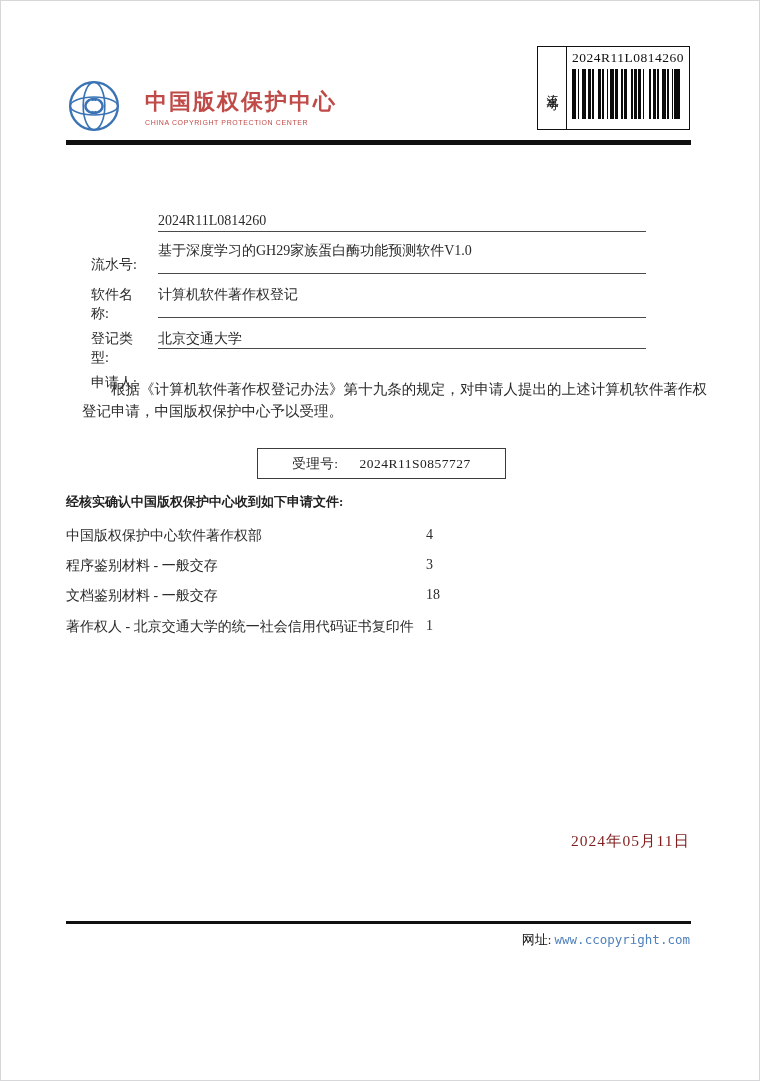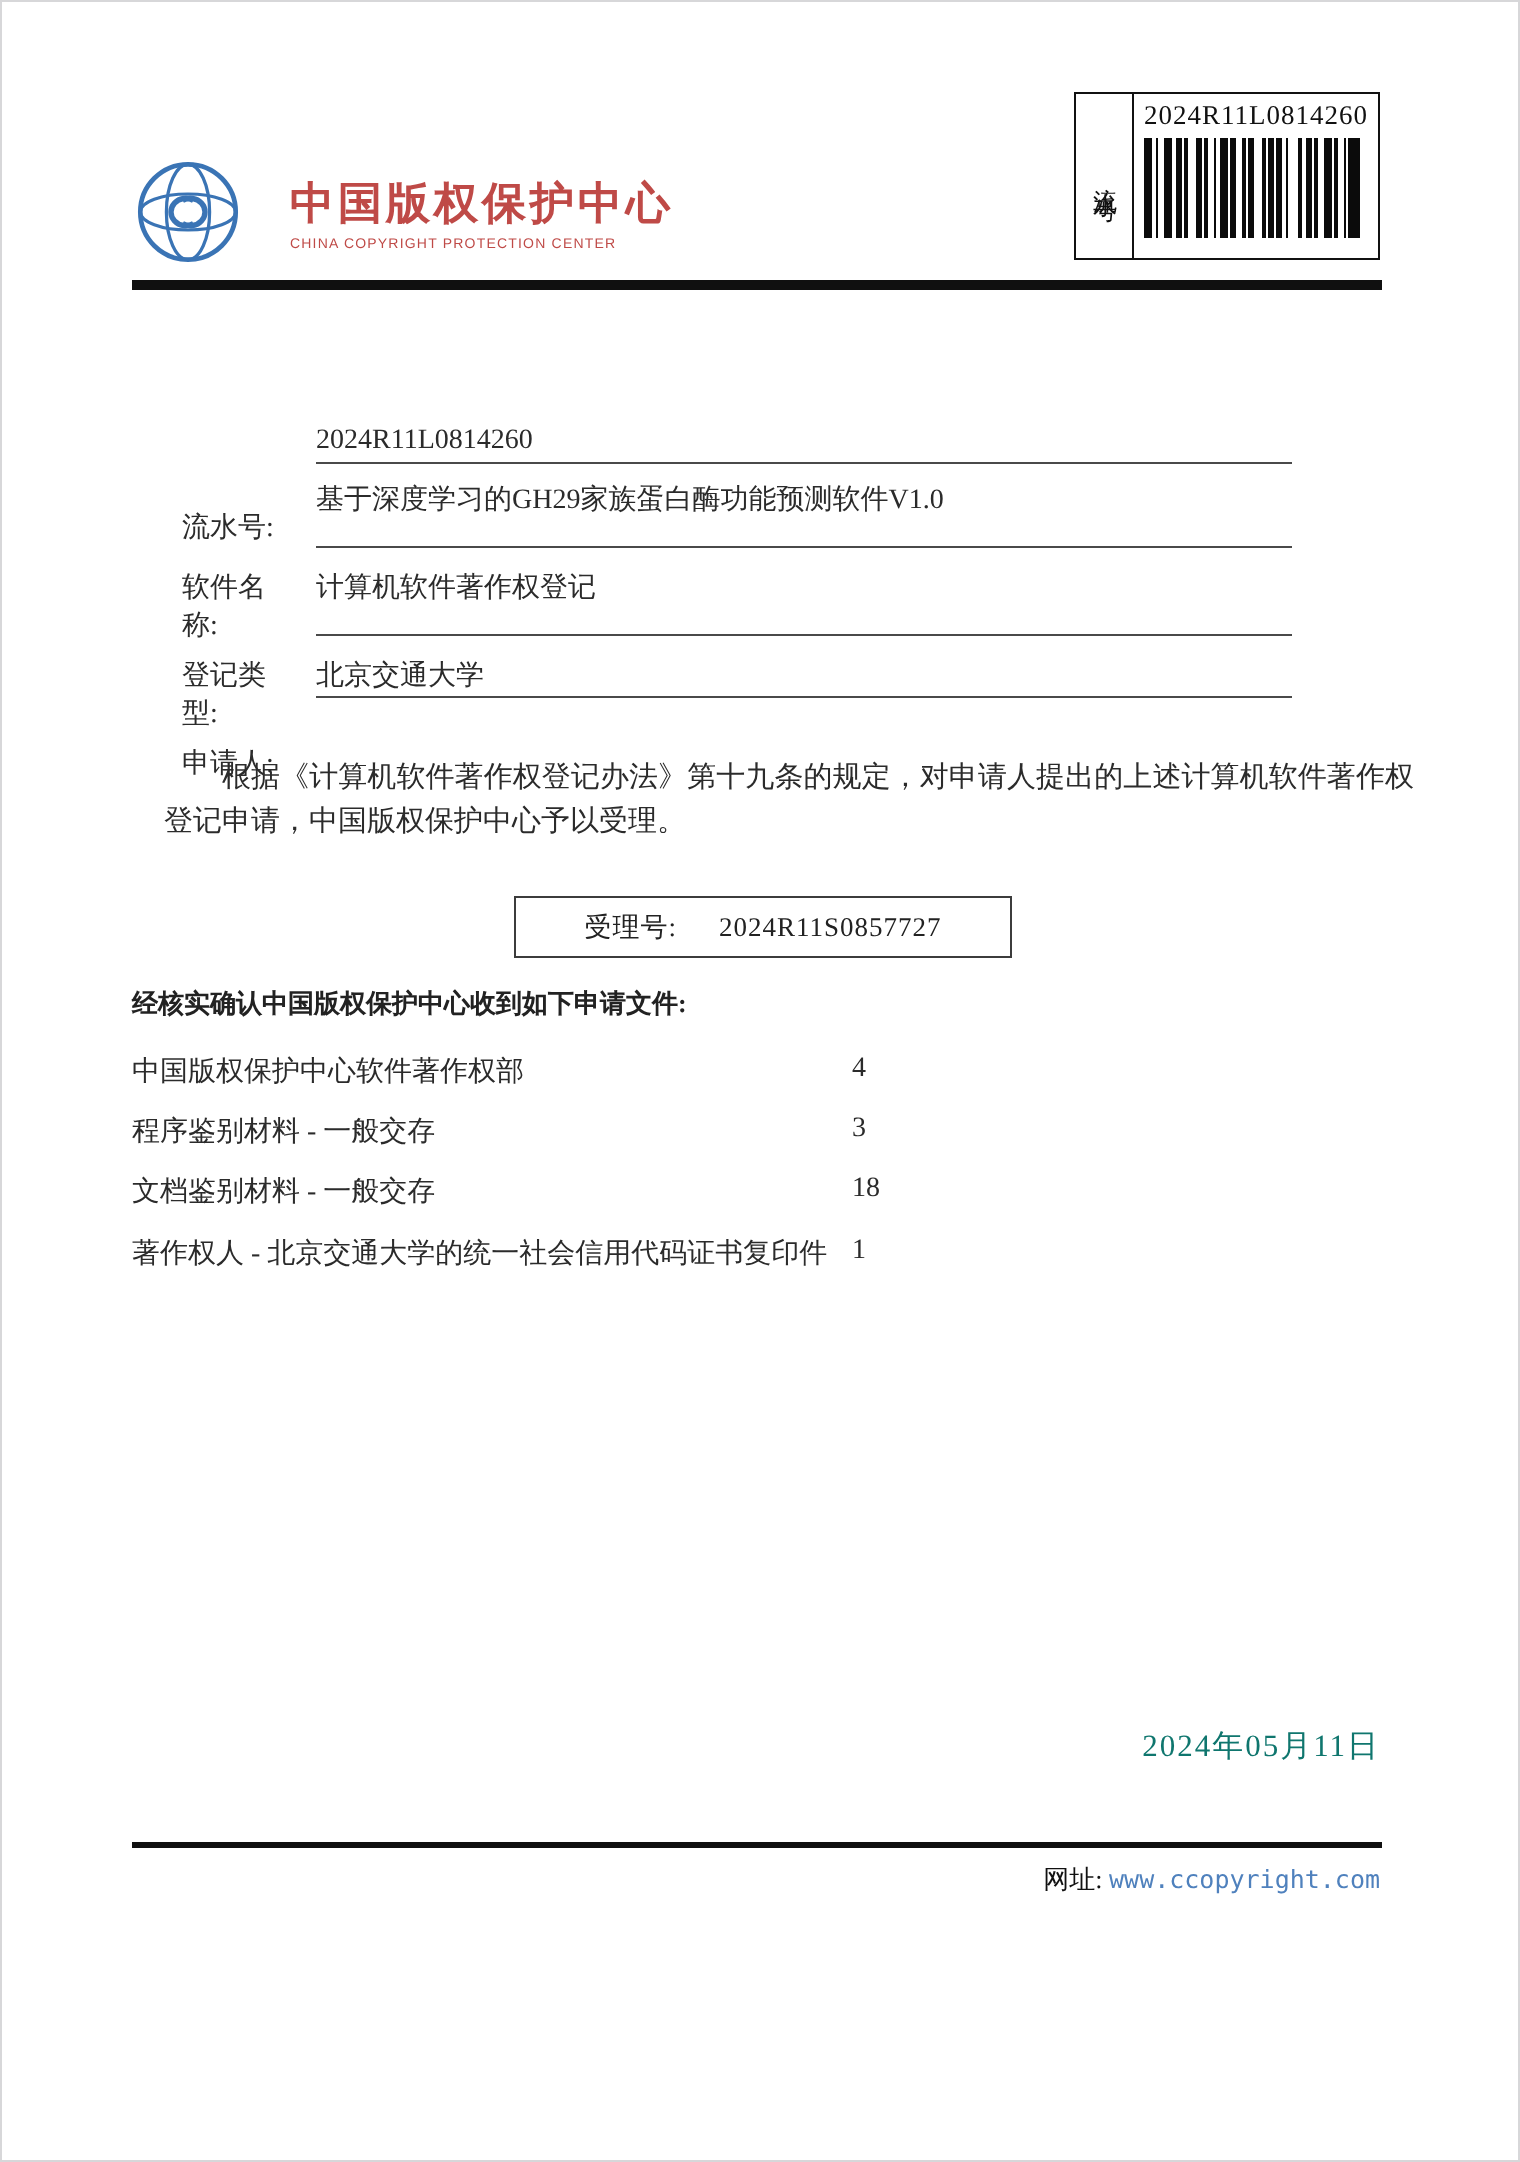--- a/index.html
+++ b/index.html
@@ -82,21 +82,21 @@
   .accept-box .num{margin-left:21px;}
   .files-intro{
     position:absolute;left:65px;top:492px;
     font-size:13px;font-weight:600;color:#222;
   }
   .file-row{position:absolute;left:65px;width:420px;font-size:14px;color:#2b2b2b;}
   .file-row .file-count{position:absolute;left:360px;top:0;}
   .f1{top:526px;} .f2{top:556px;} .f3{top:586px;} .f4{top:617px;}
   
   .sig-dept{position:absolute;right:69px;top:831px;font-size:15.5px;color:#222;letter-spacing:1px;}
-  .sig-date{position:absolute;right:69px;top:862px;font-size:15.5px;color:#0f766e;letter-spacing:1px;}
+  .sig-date{position:absolute;right:69px;top:830px;font-size:15.5px;color:#7f1d1d;letter-spacing:1px;}
   
   .footer-text{
     position:absolute;right:69px;top:930px;font-size:13px;color:#111;
   }
   .footer-text a{
     color:var(--link-blue,#4f81bd);text-decoration:none;
     font-family:"DejaVu Sans Mono","Liberation Mono",monospace;font-size:12.5px;
   }
 </style>
 </head>

